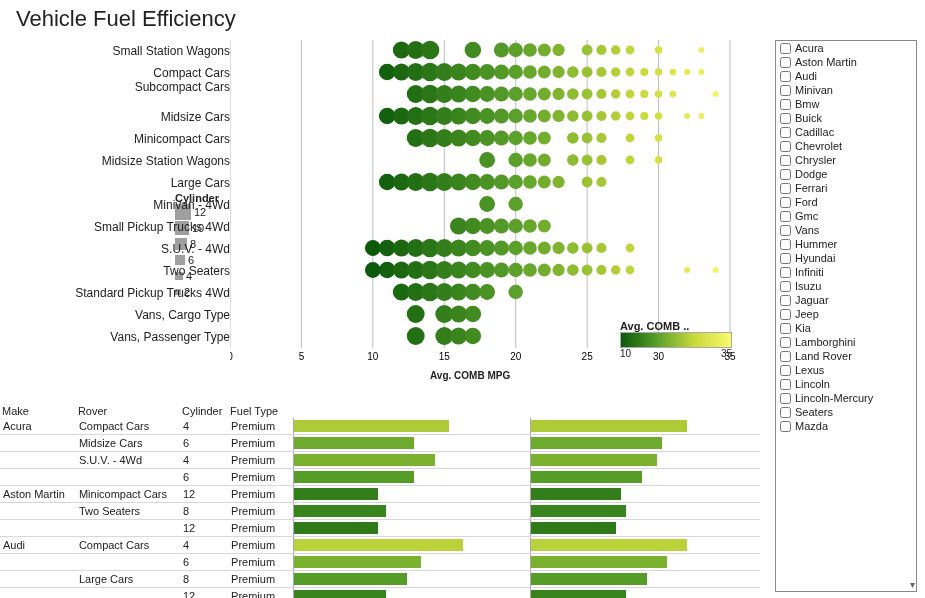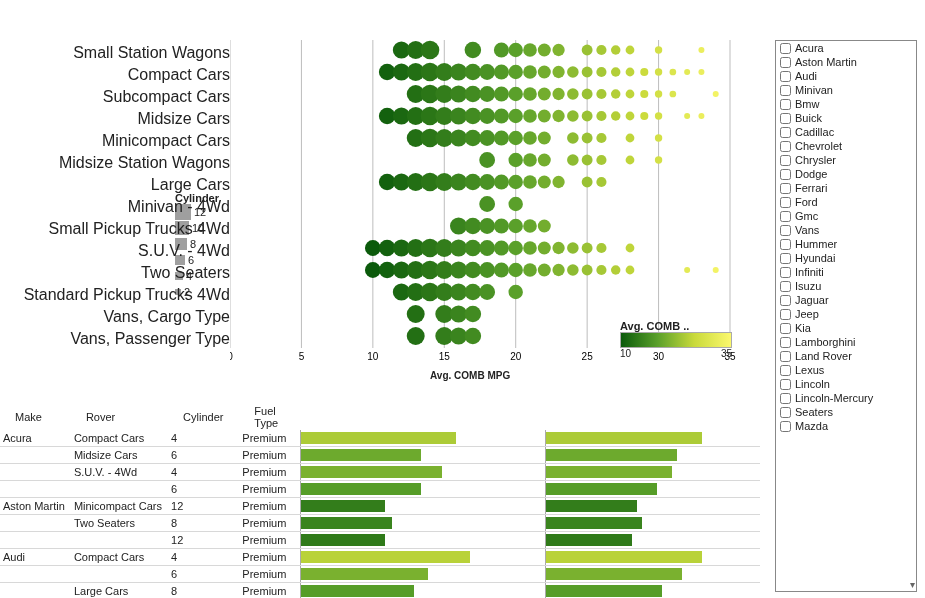--- a/index.html
+++ b/index.html
@@ -1,41 +1,42 @@
 <!DOCTYPE html>
 <html><head>
 <meta charset="utf-8">
 <style>
   html, body { margin:0; padding:0; font-family: Arial, Helvetica, sans-serif; font-size:12px; background:#fff; color:#222; }
   .page { width:925px; height:598px; position:relative; }
   .title { position:absolute; left:16px; top:6px; font-size:22px; font-weight:400; }
   .chart-area { position:absolute; left:0; top:40px; width:760px; height:345px; }
-  .dot-cat { position:absolute; text-align:right; right:calc(100% - 230px); font-size:16px; white-space:nowrap; }
+  .dot-cat { position:absolute; text-align:right; right:calc(100% - 230px); font-size:12px; white-space:nowrap; }
   .bottom-table { position:absolute; left:0; top:404px; width:760px; font-size:11px; }
-  .bt-head td { font-weight:400; padding:1px 15px;}
+  .bt-head td { font-weight:400; padding:1px 2px;}
   .bt-rows td { border-bottom:1px solid #d8d8d8; padding:0 3px; height:16px; vertical-align:middle;}
   .bar-cell { position:relative; }
   .bar-fill { position:absolute; left:0; top:2px; height:12px; background:#7cb82f; }
   .sel-panel { position:absolute; right:8px; top:40px; width:140px; height:550px; border:1px solid #888; overflow:hidden; }
   .sel-title { font-size:13px; text-decoration:underline; padding:2px 4px 0 4px; }
   .sel-item { display:flex; align-items:center; padding:1px 4px; font-size:11px; }
   .sel-item input { margin:0 4px 0 0; width:11px; height:11px; }
   .sel-scroll { position:absolute; right:1px; bottom:1px; font-size:10px; color:#666;}
   .axislabel { font-size:10px; font-weight:bold; }
   .cyl-legend { position:absolute; left:175px; top:152px; font-size:11px; }
   .cyl-row { display:flex; align-items:center; height:16px;}
   .cyl-sq { background:#9f9f9f; margin-right:3px;}
   .grad-legend { position:absolute; left:620px; top:280px; font-size:11px;}
   .grad-bar { width:110px; height:14px; border:1px solid #aaa; background:linear-gradient(to right,#0b5a0b,#5aa02a,#c9da3b,#fbf86d);}
   .plot-svg { position:absolute; left:230px; top:0;}
 </style>
 </head>
 <body>
 <div class="page">
 
+<div class="title">Vehicle Fuel Efficiency</div>
 
 <div class="chart-area">
   <svg class="plot-svg" width="530" height="345">
         <line x1="0" x2="0" y1="0" y2="308" stroke="#bdbdbd"></line>
         <text x="0" y="320" text-anchor="middle" font-size="10">0</text>
         <line x1="71.42857142857143" x2="71.42857142857143" y1="0" y2="308" stroke="#bdbdbd"></line>
         <text x="71.42857142857143" y="320" text-anchor="middle" font-size="10">5</text>
         <line x1="142.85714285714286" x2="142.85714285714286" y1="0" y2="308" stroke="#bdbdbd"></line>
         <text x="142.85714285714286" y="320" text-anchor="middle" font-size="10">10</text>
         <line x1="214.28571428571428" x2="214.28571428571428" y1="0" y2="308" stroke="#bdbdbd"></line>
@@ -267,21 +268,21 @@
   <div class="grad-legend">
     <div style="font-weight:bold">Avg. COMB ..</div>
     <div class="grad-bar"></div>
     <div style="display:flex; justify-content:space-between; width:112px; font-size:10px">
       <span>10</span>
       <span>35</span>
     </div>
   </div>
 <div class="dot-cat" style="top: 4px;">Small Station Wagons</div>
       <div class="dot-cat" style="top: 26px;">Compact Cars</div>
-      <div class="dot-cat" style="top: 48px; margin-left: 12px;">Subcompact Cars</div>
+      <div class="dot-cat" style="top: 40px; margin-left: 12px;">Subcompact Cars</div>
       <div class="dot-cat" style="top: 70px;">Midsize Cars</div>
       <div class="dot-cat" style="top: 92px;">Minicompact Cars</div>
       <div class="dot-cat" style="top: 114px;">Midsize Station Wagons</div>
       <div class="dot-cat" style="top: 136px;">Large Cars</div>
       <div class="dot-cat" style="top: 158px;">Minivan - 4Wd</div>
       <div class="dot-cat" style="top: 180px;">Small Pickup Trucks 4Wd</div>
       <div class="dot-cat" style="top: 202px;">S.U.V. - 4Wd</div>
       <div class="dot-cat" style="top: 224px;">Two Seaters</div>
       <div class="dot-cat" style="top: 246px;">Standard Pickup Trucks 4Wd</div>
       <div class="dot-cat" style="top: 268px;">Vans, Cargo Type</div>

